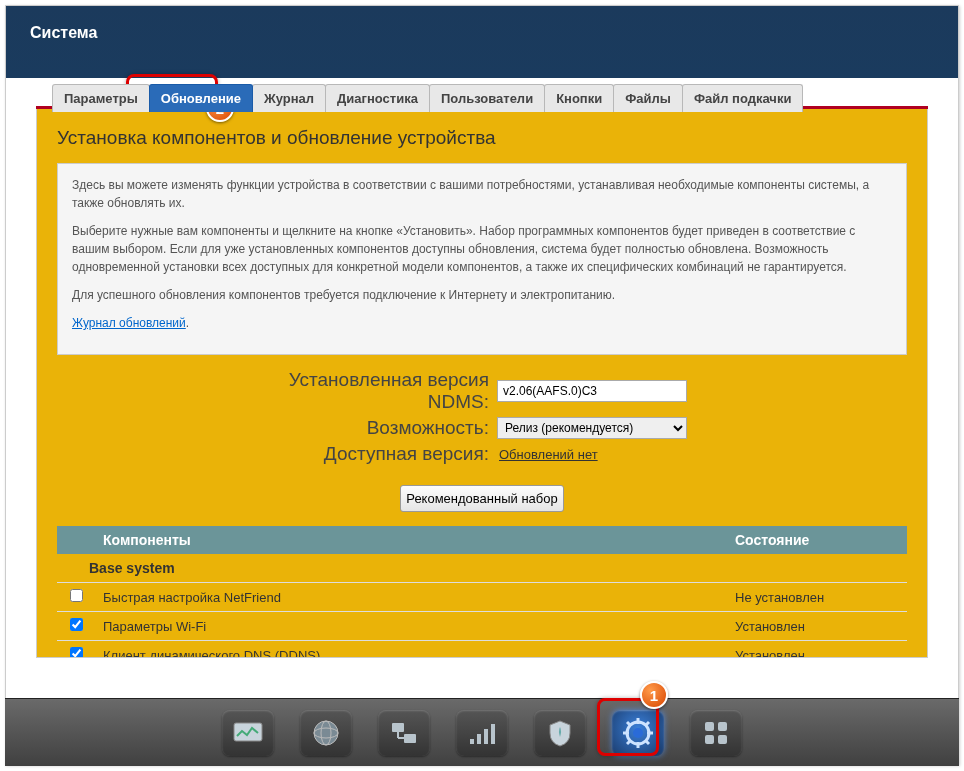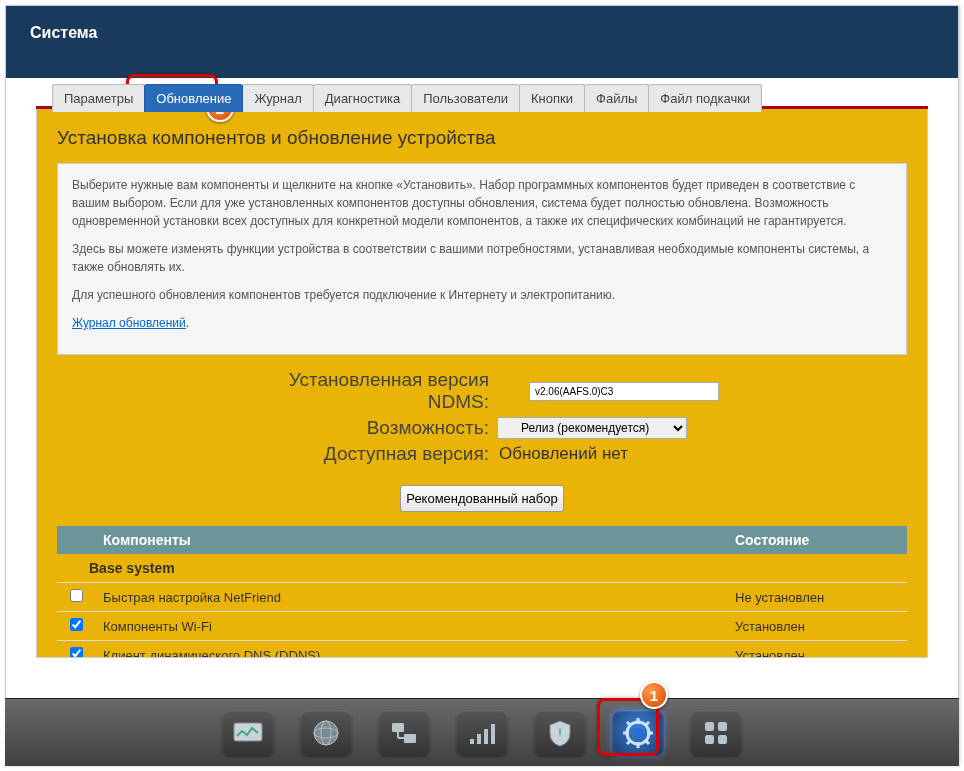--- a/index.html
+++ b/index.html
@@ -1,35 +1,35 @@
 <!DOCTYPE html>
 <html><head>
 <meta charset="utf-8">
 <style>
 * { box-sizing: border-box; margin: 0; padding: 0; }
 body { font-family: Arial, sans-serif; font-size: 13px; background: #fff; width: 964px; height: 771px; position: relative; overflow: hidden; }
 .outer { border: 1px solid #ccc; margin: 5px; height: 760px; position: relative; box-shadow: 1px 1px 3px rgba(0,0,0,0.2); }
 .header { background: linear-gradient(#1b3a5c, #1a3b5e); height: 72px; padding: 18px 0 0 24px; }
 .header-title { color: #fff; font-weight: bold; font-size: 16px; }
 .tabs-wrap { position: absolute; top: 78px; left: 46px; display: flex; z-index: 5; }
-.tab { background: #e8e8e8; border: 1px solid #b8b8b8; border-bottom: none; padding: 6px 11px; font-size: 13px; color: #444; cursor: pointer; border-radius: 3px 3px 0 0; margin-right: -1px; }
+.tab { background: #e8e8e8; border: 1px solid #b8b8b8; border-bottom: none; padding: 6px 11px; font-size: 13px; color: #444; cursor: pointer; border-radius: 3px 3px 0 0; margin-right: -1px; font-weight: bold; }
 .tab.active { background: #2a6bb8; color: #fff; border-color: #1a5ba8; position: relative; }
 .red-strip { position: absolute; top: 100px; left: 30px; right: 30px; height: 3px; background: #b00020; }
 .content { position: absolute; top: 103px; left: 30px; right: 30px; bottom: 106px; background: #eab308; border: 1px solid #ccc; border-top: none; padding: 18px 20px; overflow: hidden; }
 .page-title { font-size: 19px; color: #333; font-weight: normal; margin-bottom: 14px; }
 .info-box { border: 1px solid #ccc; background: #f5f5f5; padding: 12px 14px; color: #555; font-size: 12px; line-height: 1.5; margin-bottom: 14px; }
 .info-box p { margin-bottom: 10px; }
 .info-box a { color: #0066cc; text-decoration: underline; }
 .form-rows { margin: 0 auto; width: fit-content; }
 .form-row { display: flex; align-items: center; margin-bottom: 4px; }
 .form-label { width: 220px; text-align: right; padding-right: 8px; color: #444; font-size: 19px; }
 .form-value { width: 190px; }
-.form-value input { width: 100%; padding: 3px 5px; border: 1px solid #aaa; font-size: 10px; margin-left: 32px; }
-.form-value select { width: 100%; padding: 2px 19px; border: 1px solid #aaa; font-size: 12px; }
-.form-value .plain { font-size: 17px; color: #333; padding-left: 2px; }
+.form-value input { width: 100%; padding: 3px 5px; border: 1px solid #aaa; font-size: 12px; }
+.form-value select { width: 100%; padding: 2px 3px; border: 1px solid #aaa; font-size: 12px; }
+.form-value .plain { font-size: 13px; color: #333; padding-left: 2px; text-decoration: underline; }
 .btn-row { text-align: center; margin: 20px 0 14px; }
 .rec-btn { padding: 5px 5px; background: linear-gradient(#fdfdfd, #e5e5e5); border: 1px solid #999; border-radius: 3px; font-size: 13px; cursor: pointer; }
 .comp-table { width: 100%; border-collapse: collapse; }
 .comp-head td { background: #6b9599; color: #fff; font-weight: bold; padding: 6px 8px; font-size: 14px; }
 .comp-table .cb-col { width: 38px; text-align: center; }
 .comp-table .name-col { }
 .comp-table .stat-col { width: 180px; }
 .comp-row td { padding: 6px 8px; border-bottom: 1px solid #ddd; color: #333; font-size: 13px; }
 .section-row td { font-weight: bold; color: #333; padding: 6px 8px 6px 32px; border-bottom: 1px solid #ddd; font-size: 14px; }
 .comp-row .cb-col input { }
@@ -63,22 +63,22 @@
     <div class="tab">Файлы</div>
     <div class="tab">Файл подкачки</div>
   </div>
 
   <div class="red-strip"></div>
 
   <div class="content">
     <h2 class="page-title">Установка компонентов и обновление устройства</h2>
 
     <div class="info-box">
+      <p>Здесь вы можете изменять функции устройства в соответствии с вашими потребностями, устанавливая необходимые компоненты системы, а также обновлять их.</p>
       <p>Выберите нужные вам компоненты и щелкните на кнопке «Установить». Набор программных компонентов будет приведен в соответствие с вашим выбором. Если для уже установленных компонентов доступны обновления, система будет полностью обновлена. Возможность одновременной установки всех доступных для конкретной модели компонентов, а также их специфических комбинаций не гарантируется.</p>
-      <p>Здесь вы можете изменять функции устройства в соответствии с вашими потребностями, устанавливая необходимые компоненты системы, а также обновлять их.</p>
       <p>Для успешного обновления компонентов требуется подключение к Интернету и электропитанию.</p>
       <p><a href="#">Журнал обновлений</a>.</p>
     </div>
 
     <div class="form-rows">
       <div class="form-row">
         <div class="form-label">Установленная версия NDMS:</div>
         <div class="form-value"><input type="text" readonly="" value="v2.06(AAFS.0)C3" style=""></div>
       </div>
       <div class="form-row">
@@ -105,21 +105,21 @@
       <tr class="section-row">
         <td colspan="3">Base system</td>
       </tr>
       <tr class="comp-row">
         <td class="cb-col"><input type="checkbox" style=""></td>
         <td>Быстрая настройка NetFriend</td>
         <td>Не установлен</td>
       </tr>
       <tr class="comp-row">
         <td class="cb-col"><input type="checkbox" checked="" style=""></td>
-        <td>Компоненты Wi-Fi</td>
+        <td>Параметры Wi-Fi</td>
         <td>Установлен</td>
       </tr>
       <tr class="comp-row">
         <td class="cb-col"><input type="checkbox" checked="" style=""></td>
         <td>Клиент динамического DNS (DDNS)</td>
         <td>Установлен</td>
       </tr>
 
     </tbody>
       </table>

